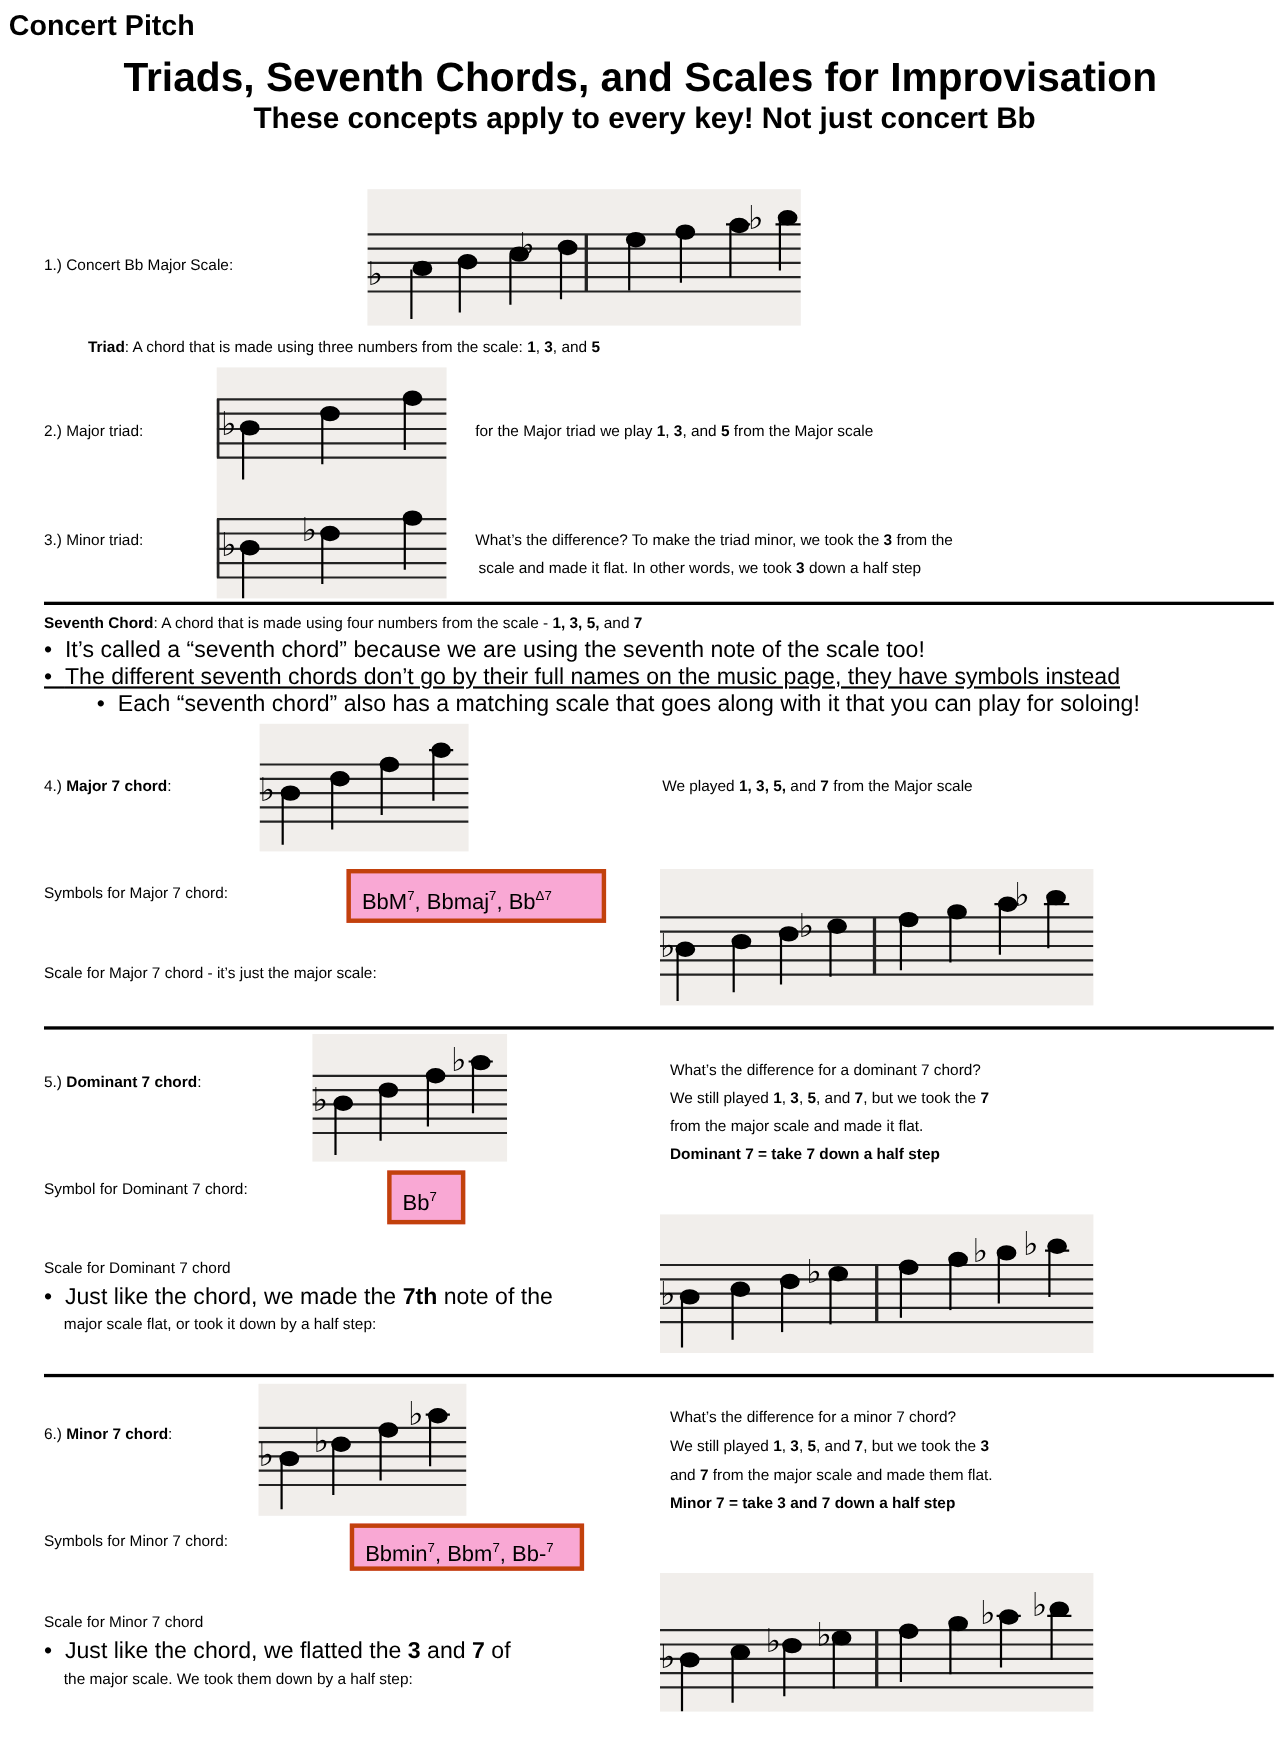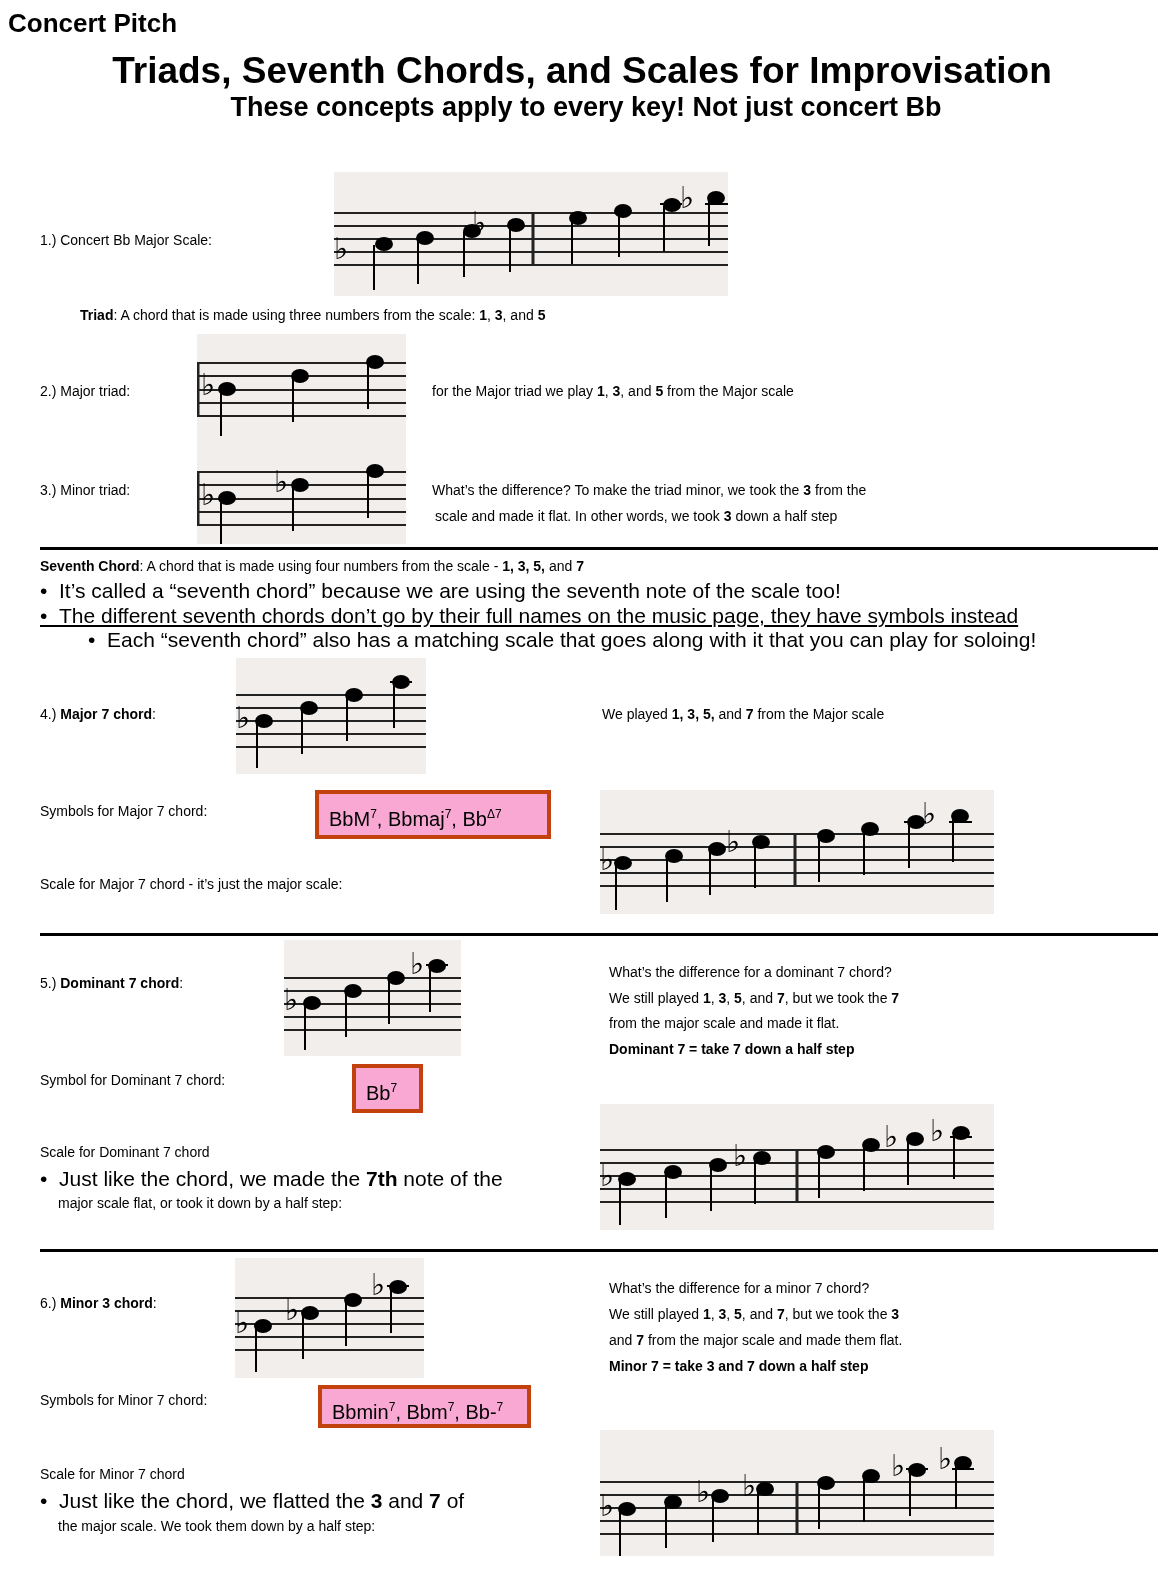--- a/index.html
+++ b/index.html
@@ -263,21 +263,21 @@
       <ellipse cx="361" cy="29" rx="8" ry="6"></ellipse>
         <line x1="354" y1="30" x2="354" y2="75"></line>
         <line x1="350" y1="33" x2="372" y2="33"></line>
     </g>
   </svg>
 </div>
 
 <div class="rule" style="top:1249px;"></div>
 
 <div class="abs t" style="left:40px;top:1291px;">
-  <span>6.) </span><span class="b">Minor 3 chord</span><span>:</span>
+  <span>6.) </span><span class="b">Minor 7 chord</span><span>:</span>
 </div>
 <div class="staff" style="left:235px;top:1258px;width:189px;height:120px;">
   <svg width="189" height="120" viewBox="0 0 189 120">
     <g stroke="#222" stroke-width="2">
       <line x1="0" y1="40" x2="189" y2="40"></line>
         <line x1="0" y1="53" x2="189" y2="53"></line>
       <line x1="0" y1="66" x2="189" y2="66"></line>
         <line x1="0" y1="79" x2="189" y2="79"></line>
       <line x1="0" y1="92" x2="189" y2="92"></line>
     </g>

